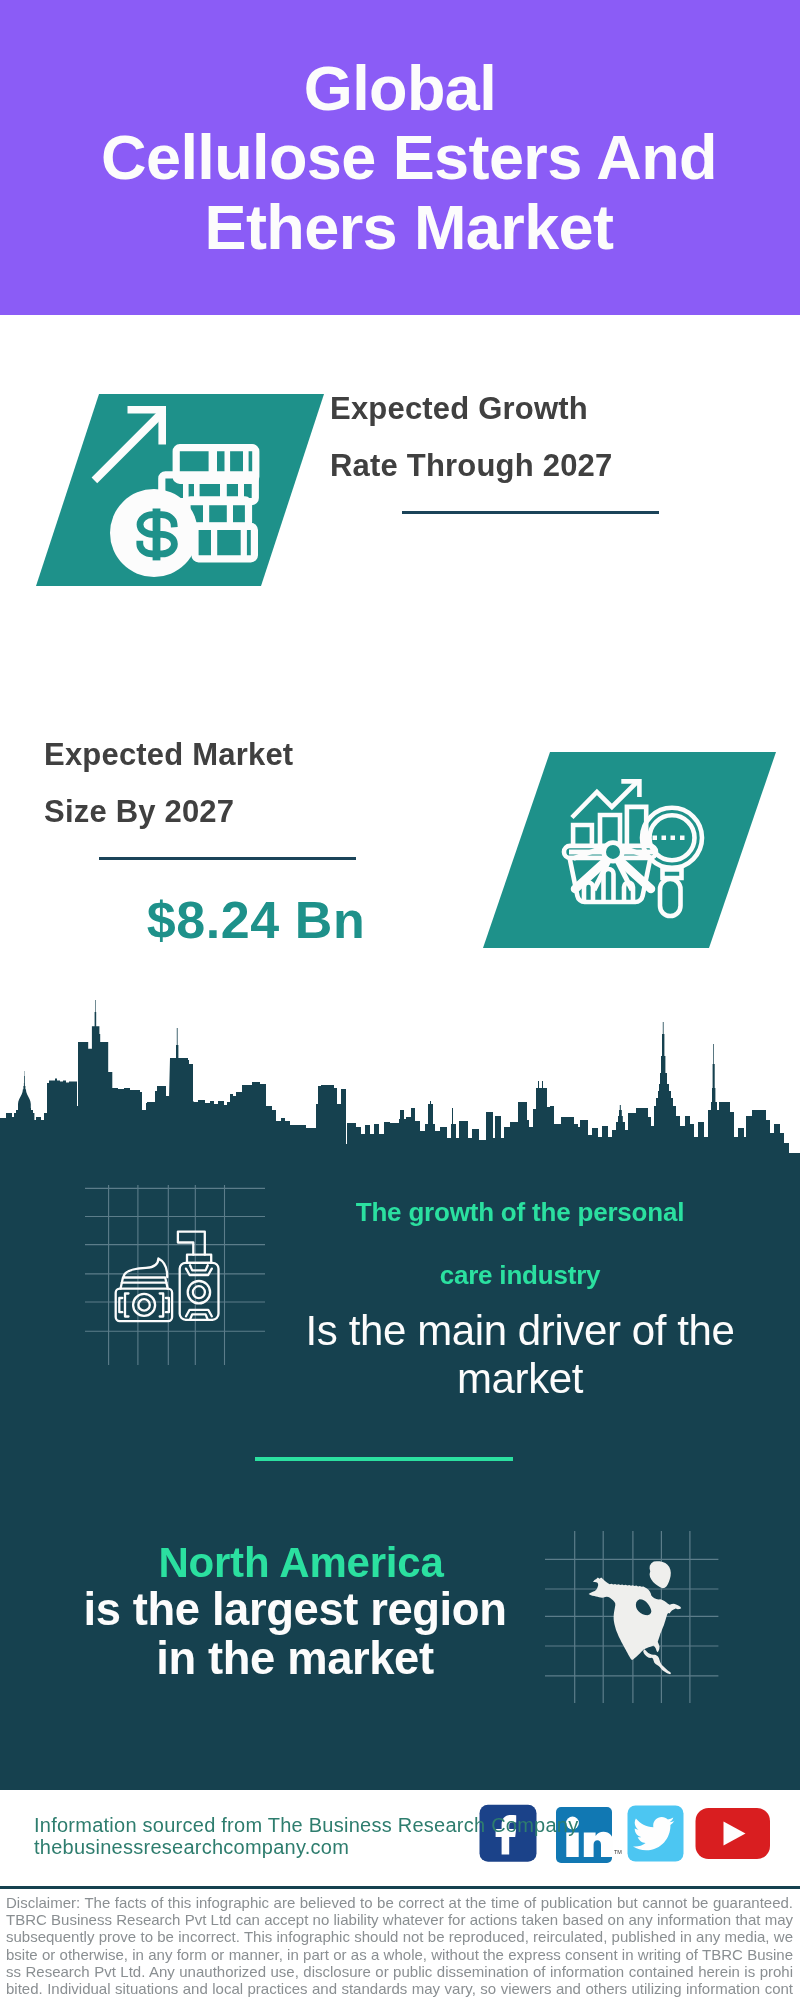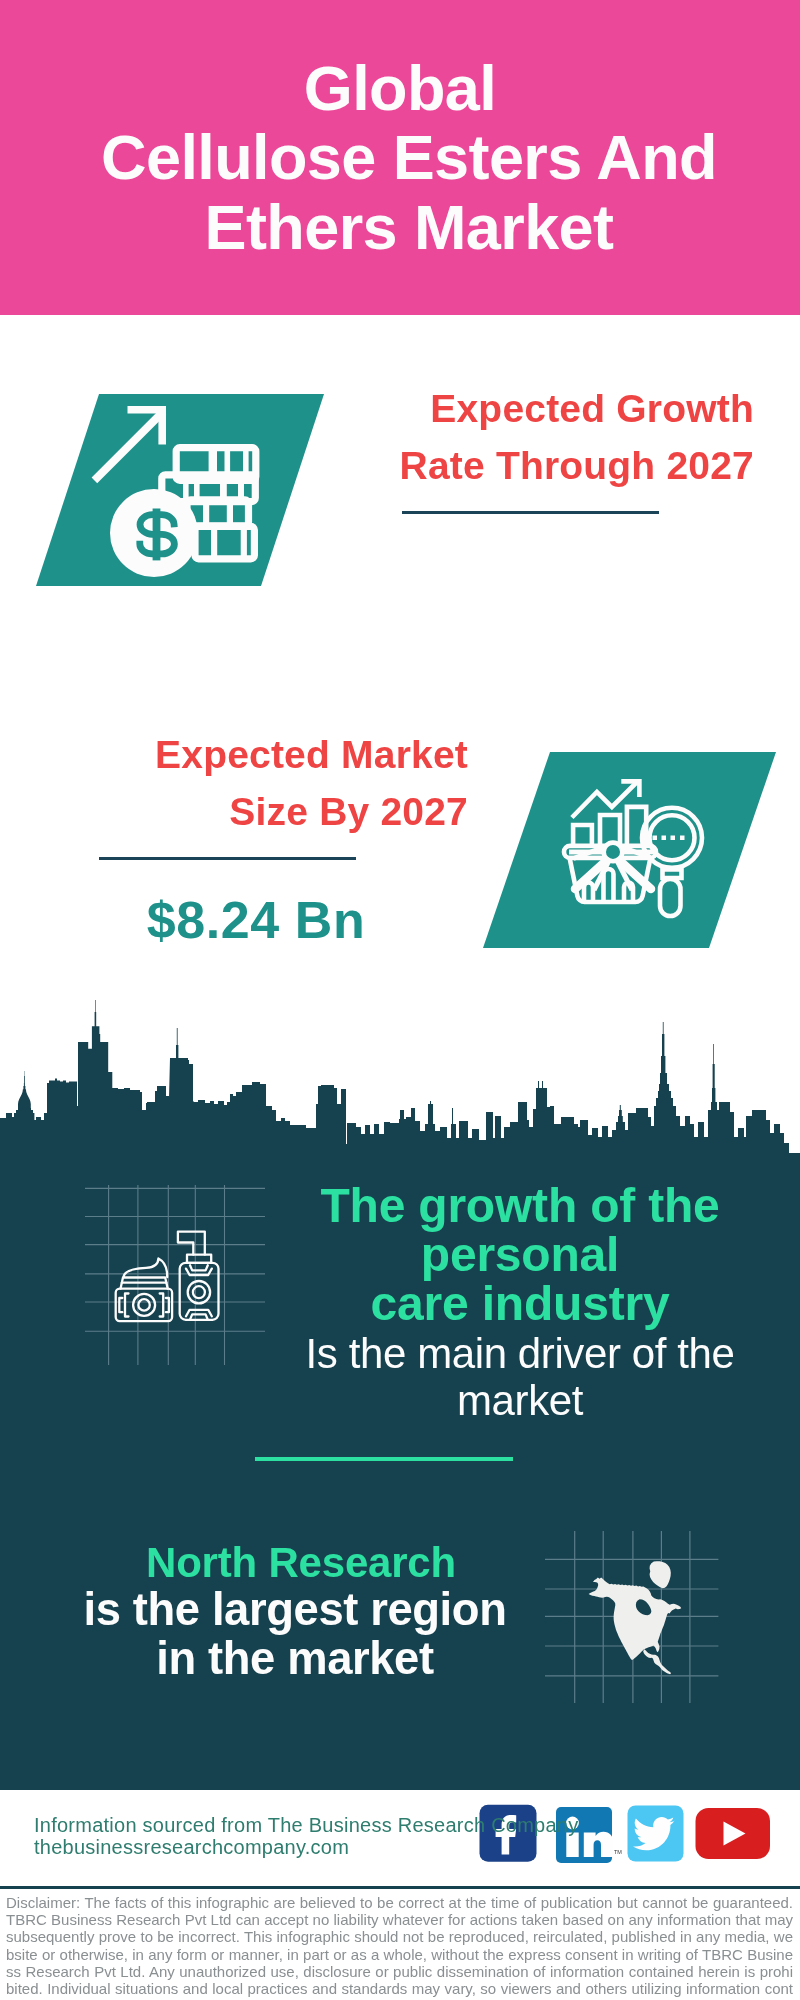--- a/index.html
+++ b/index.html
@@ -1,38 +1,38 @@
 <!DOCTYPE html>
 <html><head>
 <meta charset="utf-8">
 <style>
   * { margin:0; padding:0; box-sizing:border-box; }
   html,body { width:800px; height:2000px; }
   body { background:#ffffff; font-family:"Liberation Sans", sans-serif; overflow:hidden;
          -webkit-font-smoothing:antialiased; }
   .page { position:relative; width:800px; height:2000px; background:#fff; overflow:hidden; }
 
-  .header { position:absolute; left:0; top:0; width:800px; height:315px; background:#ec4899; }
+  .header { position:absolute; left:0; top:0; width:800px; height:315px; background:#8b5cf6; }
   .header-title { position:absolute; left:9px; top:54px; width:800px; text-align:center; color:#fcfcfc;
      font-size:63px; line-height:69.5px; font-weight:bold; letter-spacing:-0.6px; }
 
   .para { position:absolute; }
 
-  .stat-title { position:absolute; text-align:right; color:#ef4444;
-     font-size:39px; line-height:57px; font-weight:bold; letter-spacing:0.2px;}
+  .stat-title { position:absolute; text-align:left; color:#404040;
+     font-size:31px; line-height:57px; font-weight:bold; letter-spacing:0.2px;}
   .rule { position:absolute; height:3px; background:#1B4459; }
   .stat-value { position:absolute; text-align:center; color:#1E918A;
      font-weight:bold; }
   .stat-value.v1 { font-size:94px; line-height:94px; letter-spacing:0px; }
   .stat-value.v2 { font-size:52px; line-height:72px; letter-spacing:0.6px; }
   .skyline { position:absolute; left:0; top:1000px; width:800px; height:790px; }
 
   .blk-text { position:absolute; text-align:center; font-size:42px; line-height:47.6px; color:#fcfcfc;
      letter-spacing:-0.4px; }
-  .blk-text .accent { font-size:48px; letter-spacing:-0.2px; line-height:49px; display:inline-block; }
+  .blk-text .accent { font-size:26px; letter-spacing:-0.2px; line-height:63px; display:inline-block; }
   .blk-text.reg { font-size:45.4px; line-height:48.5px; }
   .blk-text.reg .accent { font-size:42px; line-height:48.5px; }
   .accent { color:#2BE0A0; font-weight:bold; }
   .sec-rule { position:absolute; height:4px; background:#2BE0A0; }
 
   .footer-sep { position:absolute; left:0; width:800px; height:3px; background:#16414F; }
   .src { position:absolute; font-size:20px; color:#2E7D6E; line-height:22px; letter-spacing:0.25px;}
   .disclaimer { position:absolute; font-size:15px; line-height:17.2px; color:#8A8F92; text-align:justify; word-break:break-all; }
   .social { position:absolute; }
 </style>
@@ -161,21 +161,21 @@
       <path d="M108.3,69.7 v-12.2 h-15.4 v-10.9 h26.9 v23.1"></path>
       <path d="M101.0,83.6 l3.6,6.4 h18.6 l3.6,-6.4 M105.0,80.2 l2.2,5.2 h13.4 l2.2,-5.2"></path>
       <circle cx="113.9" cy="107.2" r="11.2"></circle>
       <circle cx="113.9" cy="107.2" r="6.0"></circle>
       <path d="M101.0,131.2 l3.6,-6.4 h18.6 l3.6,6.4 M105.0,134.6 l2.2,-5.2 h13.4 l2.2,5.2"></path>
     </g>
   </svg>
 
   <div class="blk-text" style="left:250px;top:1181px;width:540px;"><span class="accent">The growth of the personal<br>care industry</span><br>Is the main driver of the<br>market</div>
   <div class="sec-rule" style="left:255px;top:1457px;width:258px;"></div>
-  <div class="blk-text reg" style="left:46px;top:1538px;width:510px;"><span class="accent">North Research</span></div>
+  <div class="blk-text reg" style="left:46px;top:1538px;width:510px;"><span class="accent">North America</span></div>
   <div class="blk-text reg" style="left:40px;top:1586px;width:510px;font-weight:bold;">is the largest region<br>in the market</div>
 
   <svg style="position:absolute;left:545px;top:1528px;" width="180" height="178" viewBox="0 0 180 178">
     <g stroke="#5C7D8A" stroke-width="1.2" fill="none">
       <path d="M29.7,2.9 V175 M58.2,2.9 V175 M87.9,2.9 V175 M116.4,2.9 V175 M144.9,2.9 V175"></path>
       <path d="M0,31.4 H173.4 M0,61.0 H173.4 M0,88.4 H173.4 M0,118.0 H173.4 M0,147.8 H173.4"></path>
     </g>
     <g transform="translate(38,25.5) scale(1.106,1.076)">
       <path fill="#EFEFED" fill-rule="evenodd" d="M9,26.5L10.4,24.6L12,23.8L13.4,22.4L15,23.4L16.4,22.4L18,23.8L19.6,25.4L21,26.4L22.6,27.6L24.2,28.6L25.8,28L27.4,28.8L29,28.3L30.6,29.1L32.2,28.5L33.8,29.3L35.4,28.7L37,29.5L38.6,29L40.2,29.8L41.8,29.2L43.4,30L45,29.5L46.6,30.3L48.2,29.8L49.8,30.6L51.4,30.2L53,31L54.6,30.6L56.2,31.5L57.8,32.5L59.2,33.6L60.4,35.2L61.2,37L61.8,39L63,40.5L64.6,41.6L66.4,42.4L68.2,42.8L70,42.6L71.8,43.2L73.6,44.2L75.2,45.4L76.8,46.8L78.4,47.6L80.2,47L82.2,46.6L84.2,47.4L86.2,48.4L88,49.6L88.8,50.8L87.4,51.6L85.6,51.8L83.8,51.2L82,52L80.4,53L79.2,54.4L78.2,55.8L77,55.4L76.2,56.4L75.6,58.4L75,60.4L74.4,62.4L73.8,64.4L73.2,66.4L72.4,68.4L71.6,70.4L70.8,72.4L70,74.4L69.4,76.4L68.8,78.4L68.2,80.2L67.6,82L68.4,84.2L69.2,86.4L69,88.8L68.2,90.8L67.2,91.8L66.4,90.2L65.8,88.4L65,86.8L64,85.8L62.6,86L61,86.6L59.4,87.2L57.8,87.8L56.2,88.6L55,89.6L54.4,90.8L55,92.6L56,94.2L57.4,95.6L59,96.6L60.6,97.2L62,96.8L63.2,97.6L63.8,99.4L64.4,101.2L65.6,102.6L67,103.6L68.4,104.6L69.6,105.8L70.6,107.2L71.8,108.4L73.2,109.4L74.6,110.4L76,111.2L77.4,111.8L78.8,112.2L79.6,111.4L78.8,110.2L77.6,109.4L76.4,108.4L75.2,107.4L74,106.2L72.8,105L71.6,103.8L70.6,102.4L69.8,100.8L69.2,99L68.6,97.2L67.8,95.8L66.6,94.8L65.2,94.2L63.6,94L62,93.8L60.4,93.2L59,92.4L57.8,91.4L56.8,90.2L55.2,89L54,90.2L52.8,91.4L51.6,92.6L50.4,93.8L49.2,95L48,96.2L46.8,97.2L45.6,98.2L44.4,99L43.4,98.2L42.6,97L41.8,95.5L41,94L40.2,92.5L39.4,91L38.6,89.5L37.8,88L37,86.5L36.2,85L35.4,83.5L34.6,82L33.9,80.5L33.2,79L32.5,77.5L31.8,76L31.1,74.2L30.4,72.5L29.8,70.8L29.3,69L28.8,67.2L28.4,65.5L28.1,63.8L27.8,62L27.7,60.2L27.7,58.5L27.8,56.8L28,55L28.3,53.2L28.6,51.5L28.9,49.8L29.2,48L29.1,46.2L28.3,44.8L27.1,43.5L25.7,42.2L24.3,41.2L22.9,40.5L21.5,40.2L20.1,40.4L18.7,40.8L17.3,41.2L15.9,41L14.5,40.6L13.1,40.2L11.7,39.9L10.3,39.6L8.5,39.2L6.7,38.6L5.1,37.6L6.5,36.6L7.9,36L9.3,35.4L10.7,34.8L11.9,33.8L12.7,32.6L13.3,31L13.7,29.6L13.6,28.2L13,27.2L12,26.8L10.6,26.6ZM51.2,42.5L49.4,43.6L48.2,45.4L47.8,47.6L48,49.8L48.8,51.8L50.2,53.6L52,55.2L54,56.4L56.2,57.2L58.4,57.4L60.2,56.8L61.4,55.4L61.8,53.6L61.4,51.8L60.6,50L59.6,48.2L58.4,46.4L57,44.8L55.4,43.6L53.4,42.8Z"></path>
       <path fill="#EFEFED" d="M64,7.5L61.8,9L60.4,11.4L60.2,14L60.8,16.6L60.2,19.2L60.6,21.8L61.8,24.2L63.4,26.4L65.4,28.4L67.6,30L69.8,31.4L72,32.2L74,31.8L75.6,30.4L76.8,28.4L77.8,26L78.6,23.4L79.2,20.8L79.4,18L79,15.2L78,12.6L76.4,10.4L74.4,8.8L72,7.8L69.4,7.2L66.6,7.1Z"></path>

